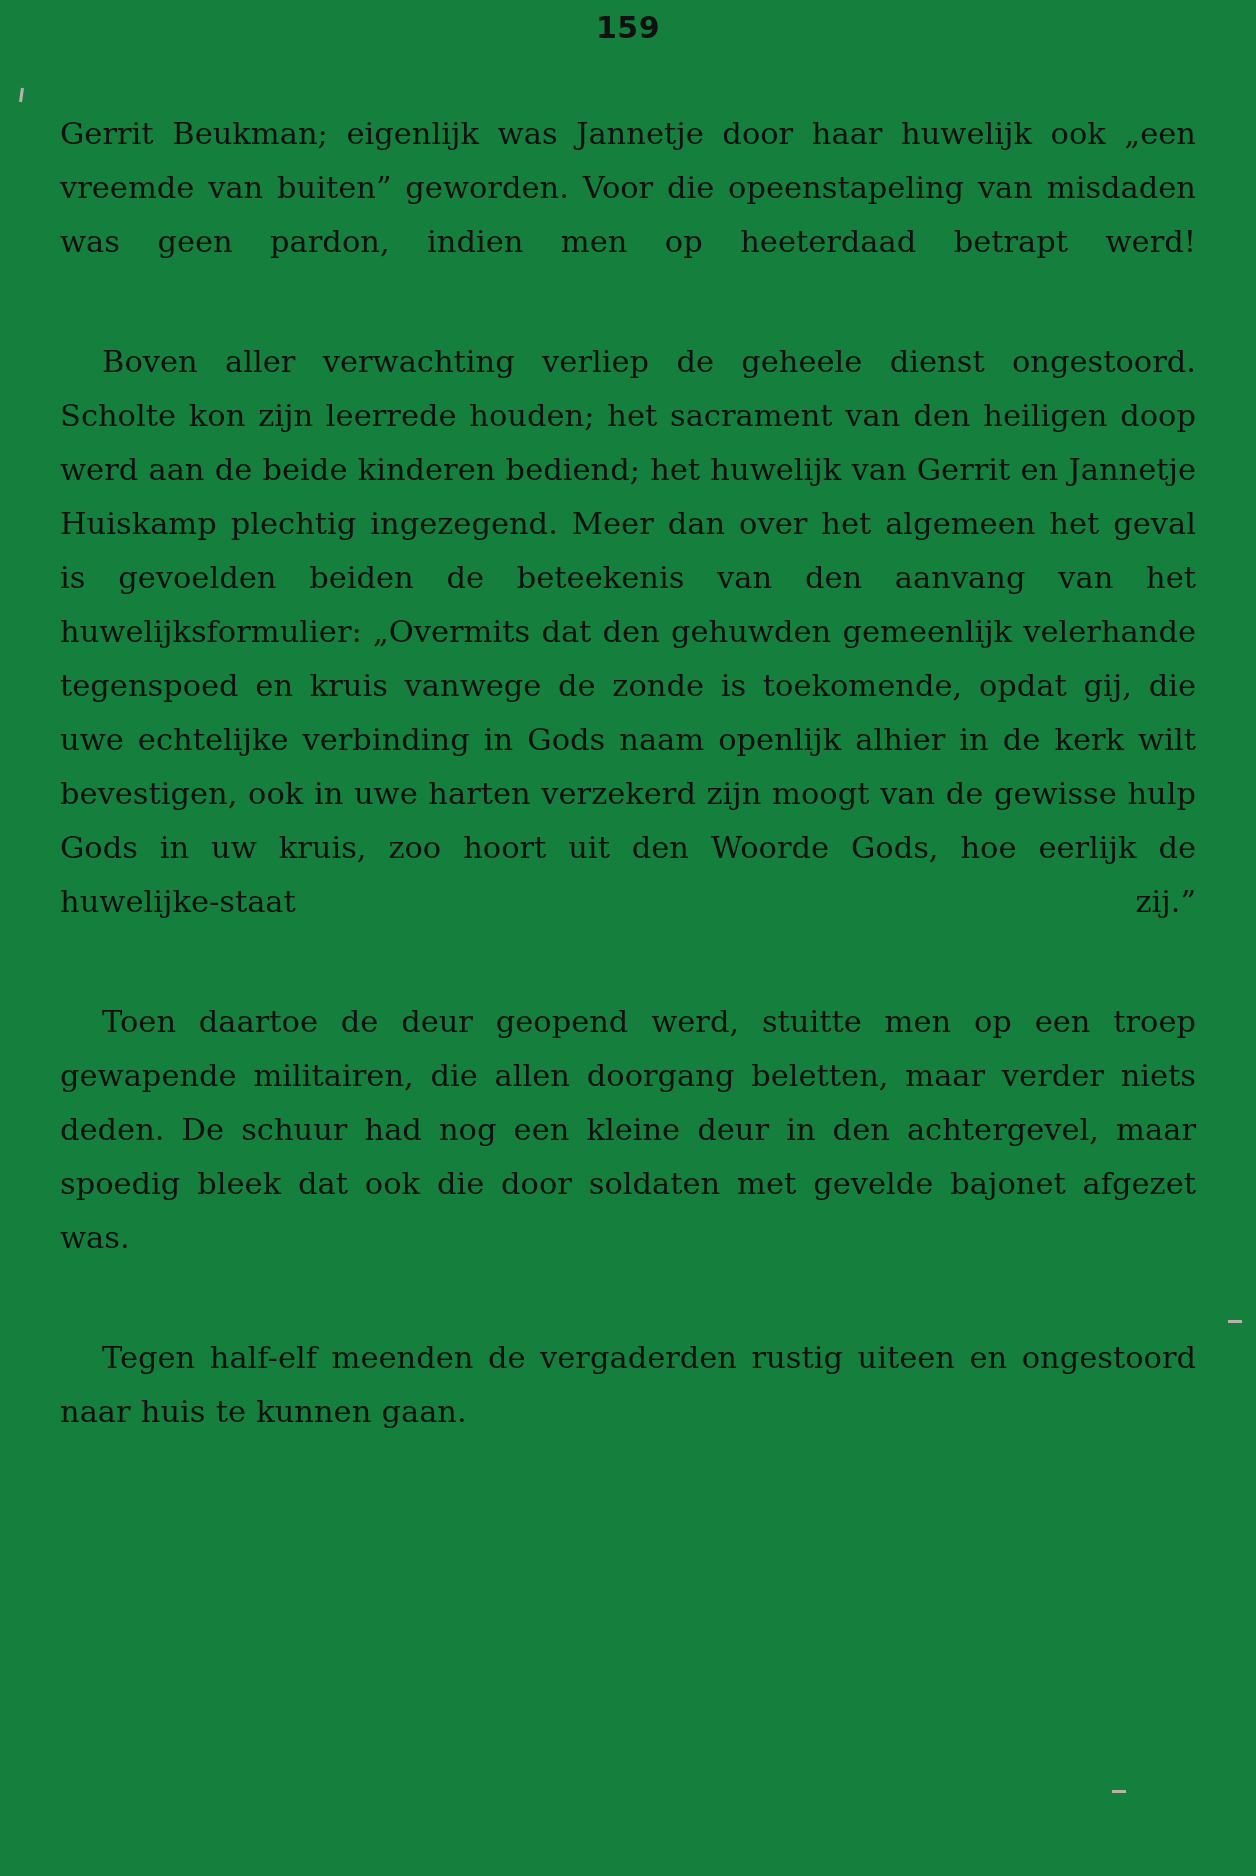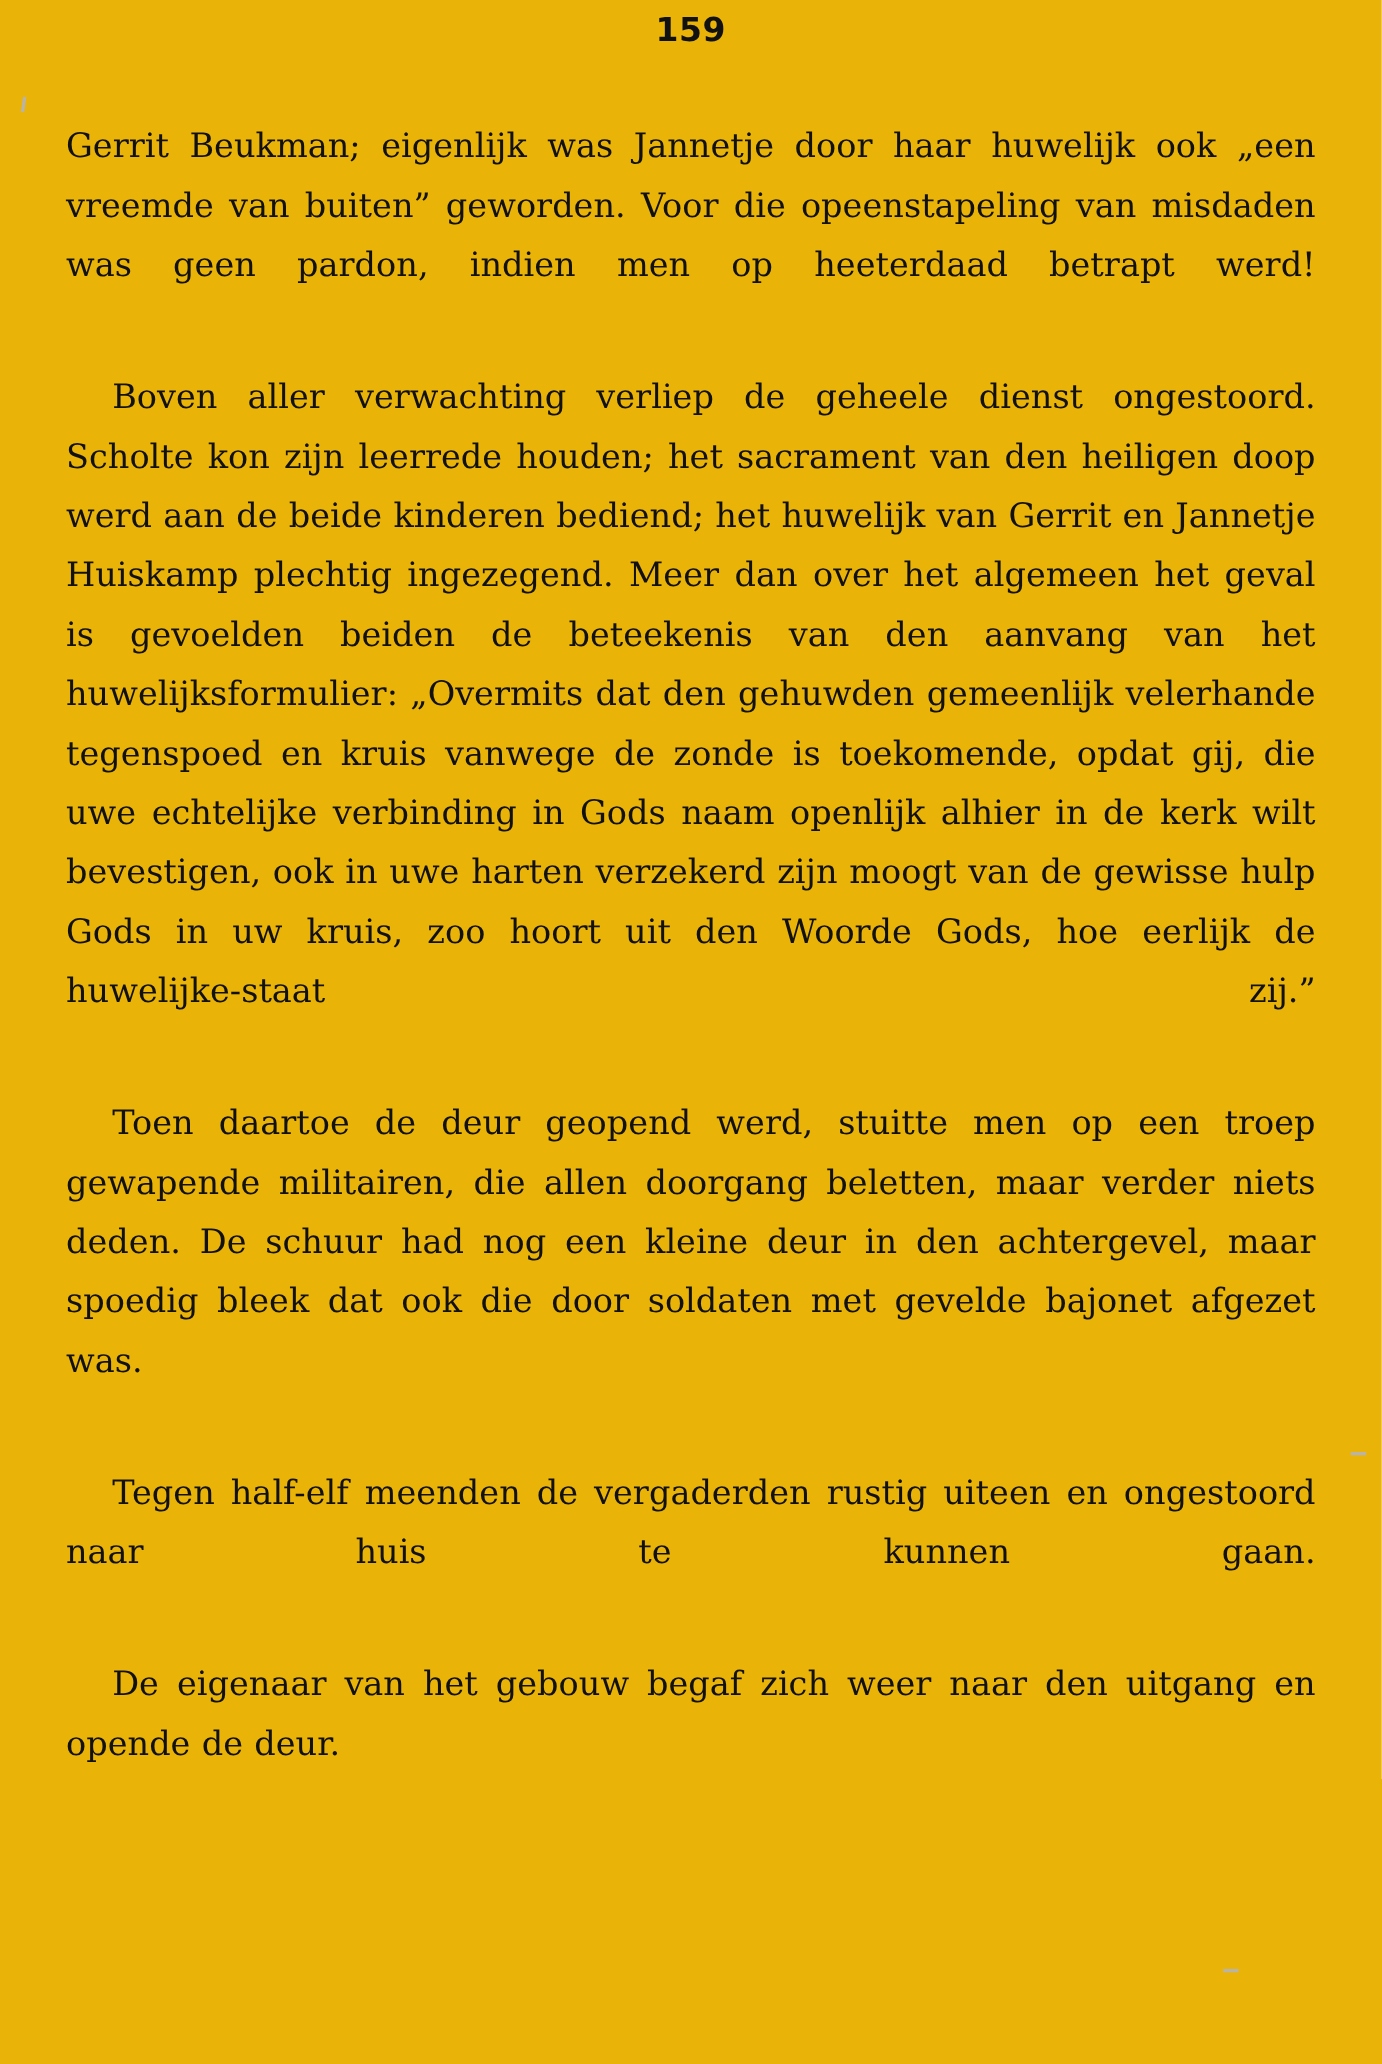--- a/index.html
+++ b/index.html
@@ -14,21 +14,21 @@
     color: #0a0a0a;
     position: relative;
     overflow: hidden;
   }
   .page {
     position: absolute;
     left: 0;
     top: 0;
     width: 1256px;
     height: 1876px;
-    background: #eab308;
+    background: #15803d;
   }
   .page-number {
     position: absolute;
     top: 10px;
     left: 0;
     width: 1256px;
     text-align: center;
     font-family: "DejaVu Sans", sans-serif;
     font-weight: bold;
     font-size: 30px;
@@ -97,16 +97,15 @@
 
   <div class="tick tick-left"></div>
   <div class="tick tick-right"></div>
   <div class="tick tick-bottom"></div>
 
   <div class="body-text">
     <p class="cont">Gerrit Beukman; eigenlijk was Jannetje door haar huwelijk ook „een vreemde van buiten” geworden. Voor die opeenstapeling van misdaden was geen pardon, indien men op heeterdaad betrapt werd!</p>
     <p class="indent">Boven aller verwachting verliep de geheele dienst ongestoord. Scholte kon zijn leerrede houden; het sacrament van den heiligen doop werd aan de beide kinderen bediend; het huwelijk van Gerrit en Jannetje Huiskamp plechtig ingezegend. Meer dan over het algemeen het geval is gevoelden beiden de beteekenis van den aanvang van het huwelijksformulier: „Overmits dat den gehuwden gemeenlijk velerhande tegenspoed en kruis vanwege de zonde is toekomende, opdat gij, die uwe echtelijke verbinding in Gods naam openlijk alhier in de kerk wilt bevestigen, ook in uwe harten verzekerd zijn moogt van de gewisse hulp Gods in uw kruis, zoo hoort uit den Woorde Gods, hoe eerlijk de huwelijke-staat zij.”</p>
     <p class="indent">Toen daartoe de deur geopend werd, stuitte men op een troep gewapende militairen, die allen doorgang beletten, maar verder niets deden. De schuur had nog een kleine deur in den achtergevel, maar spoedig bleek dat ook die door soldaten met gevelde bajonet afgezet was.</p>
     <p class="indent">Tegen half-elf meenden de vergaderden rustig uiteen en ongestoord naar huis te kunnen gaan.</p>
-    <p class="indent">De eigenaar van het gebouw begaf zich weer naar den uitgang en opende de deur.</p>
   </div>
 
 </div>
 
 </body></html>

